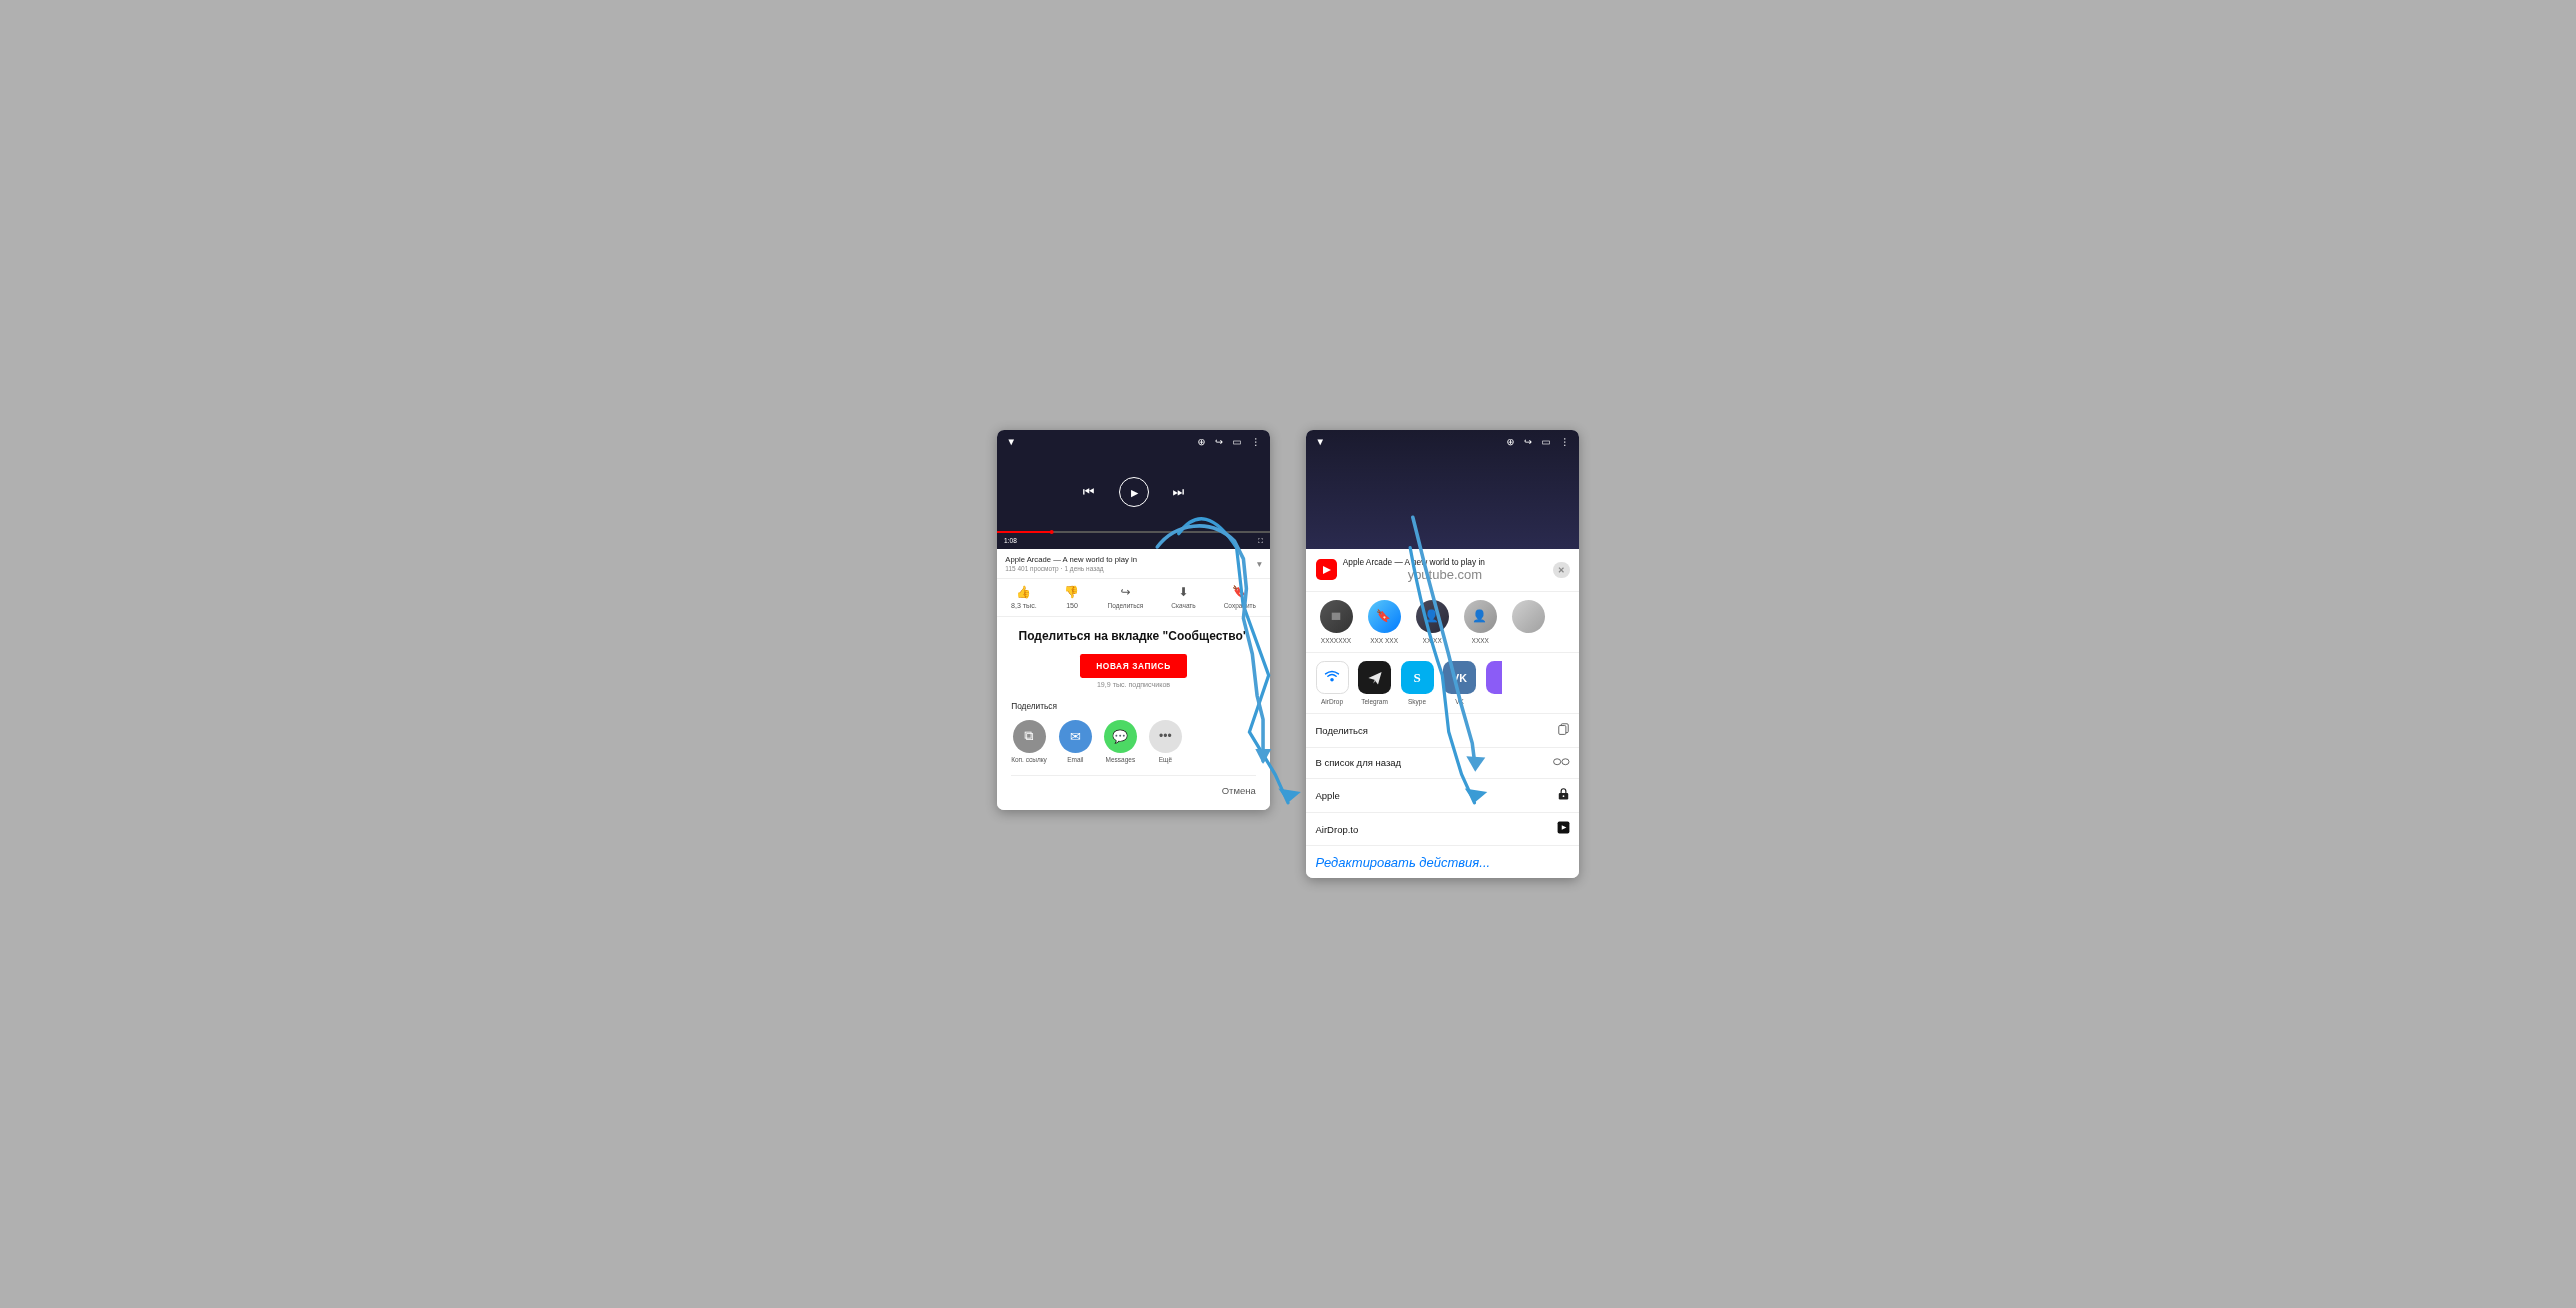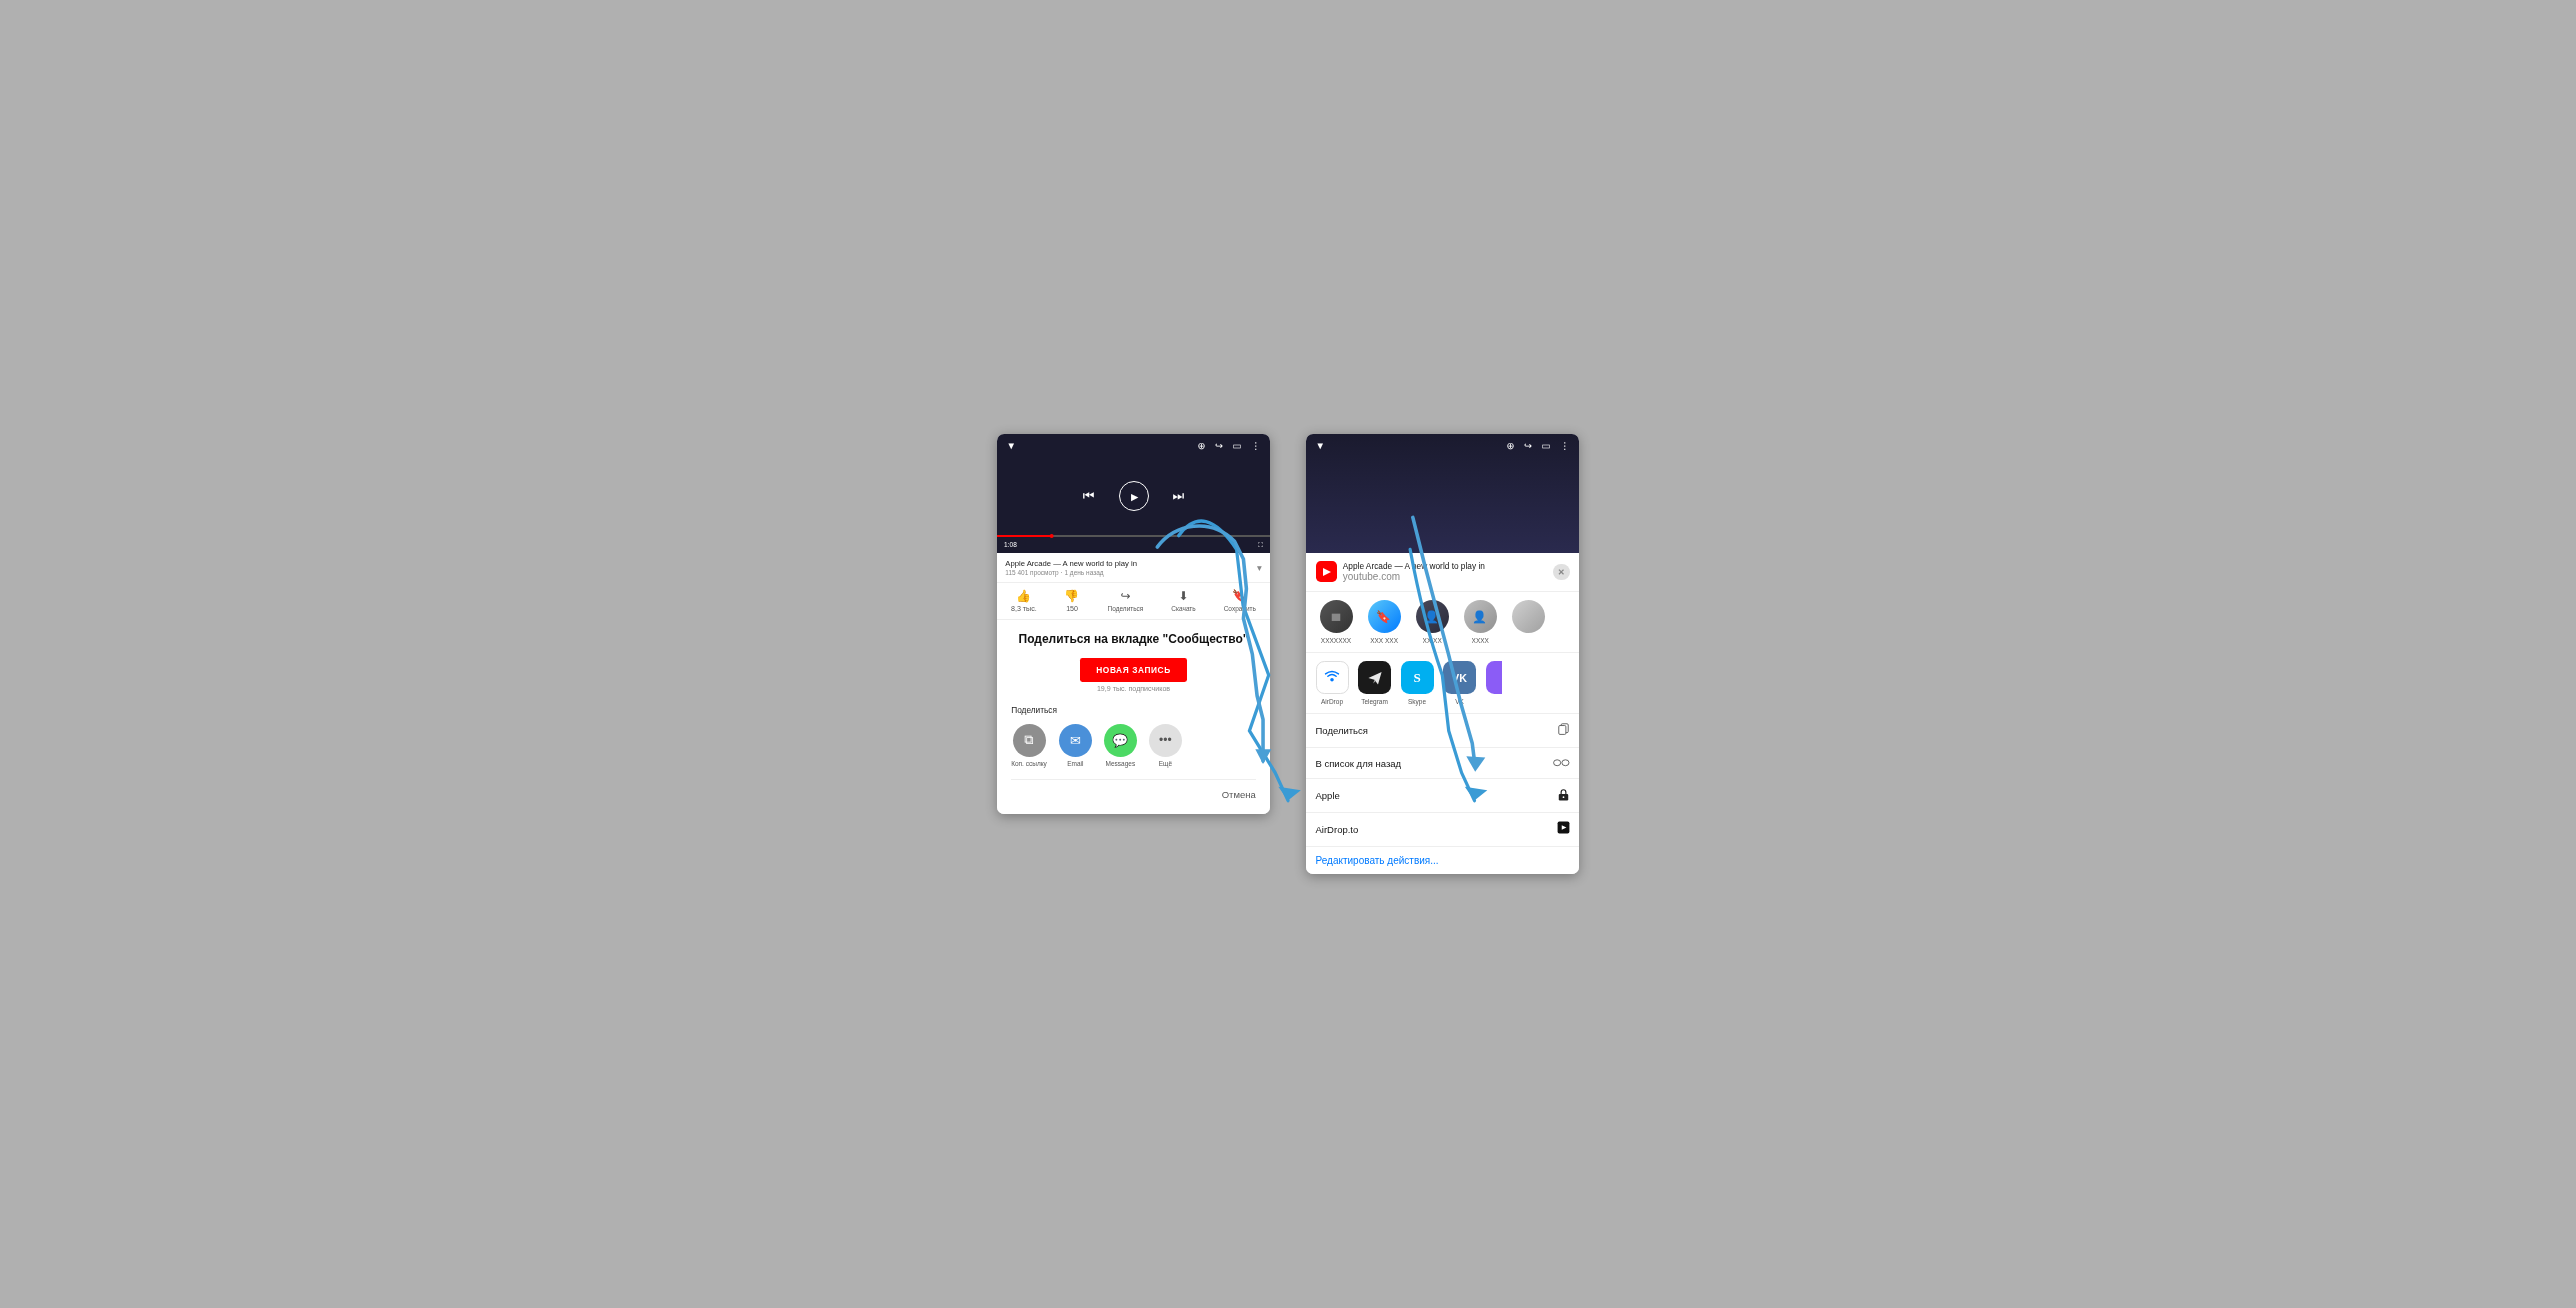--- a/index.html
+++ b/index.html
@@ -247,21 +247,21 @@
     .yt-logo-triangle {
       width: 0;
       height: 0;
       border-top: 4.7px solid transparent;
       border-bottom: 4.7px solid transparent;
       border-left: 8.3px solid white;
       margin-left: 1.8px;
     }
     .share-header-text { flex: 1; }
     .share-header-title { font-size: 8.3px; font-weight: 500; color: #111; }
-    .share-header-url { font-size: 10px; color: #888; }
+    .share-header-url { font-size: 13px; color: #888; text-align: center; }
     .close-btn {
       width: 16.6px;
       height: 16.6px;
       background: #e0e0e0;
       border-radius: 50%;
       display: flex;
       align-items: center;
       justify-content: center;
       color: #888;
       font-size: 8.3px;
@@ -340,21 +340,21 @@
       justify-content: space-between;
       padding: 8.3px 9.5px;
       border-bottom: 0.6px solid #eee;
     }
     .menu-item-label { font-size: 9.5px; color: #111; }
     .menu-item-icon { font-size: 12px; color: #555; }
 
     .edit-actions {
       padding: 8.3px 9.5px;
     }
-    .edit-actions-link { font-size: 10px; color: #007aff; }
+    .edit-actions-link { font-size: 13px; color: #007aff; font-style: italic; }
 
     
     .vk-text {
       color: white;
       font-size: 10.7px;
       font-weight: 800;
     }
   </style>
 </head>
 <body>

